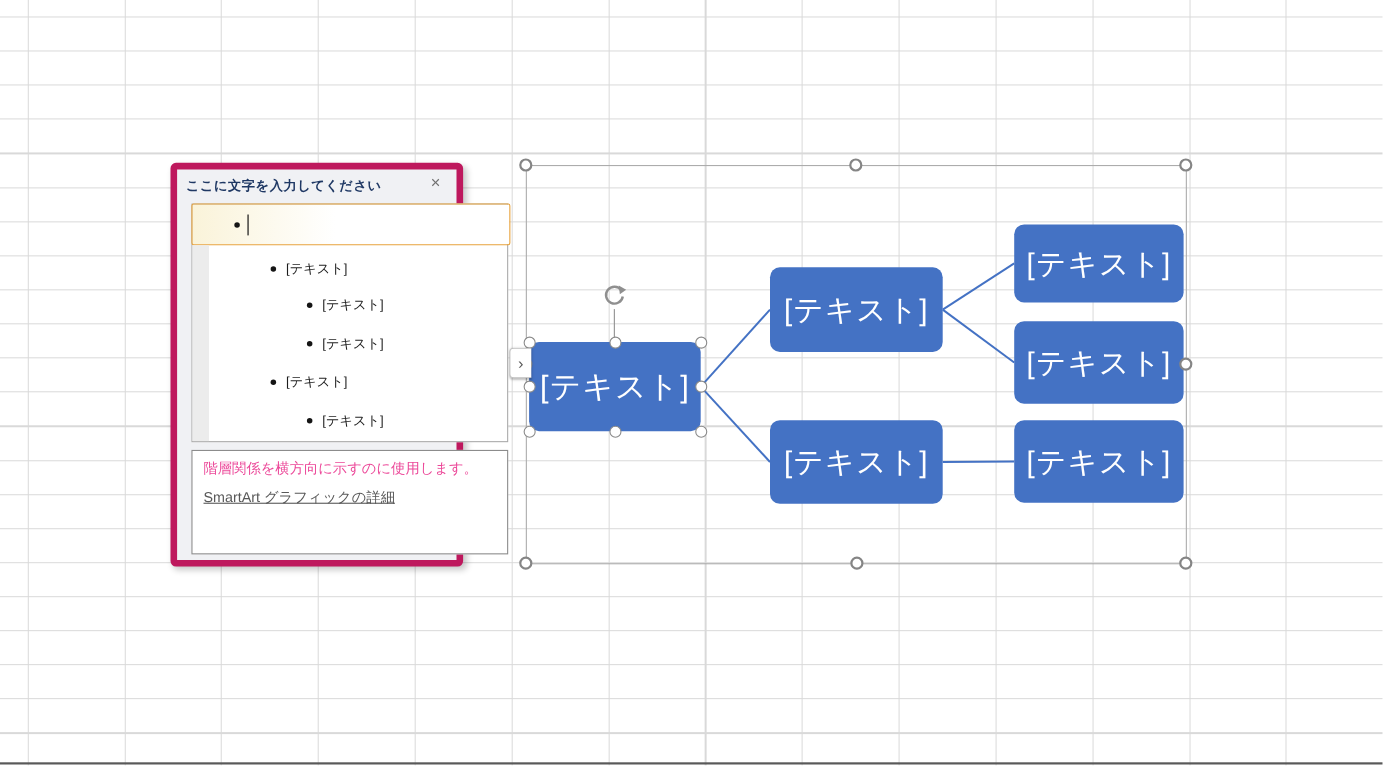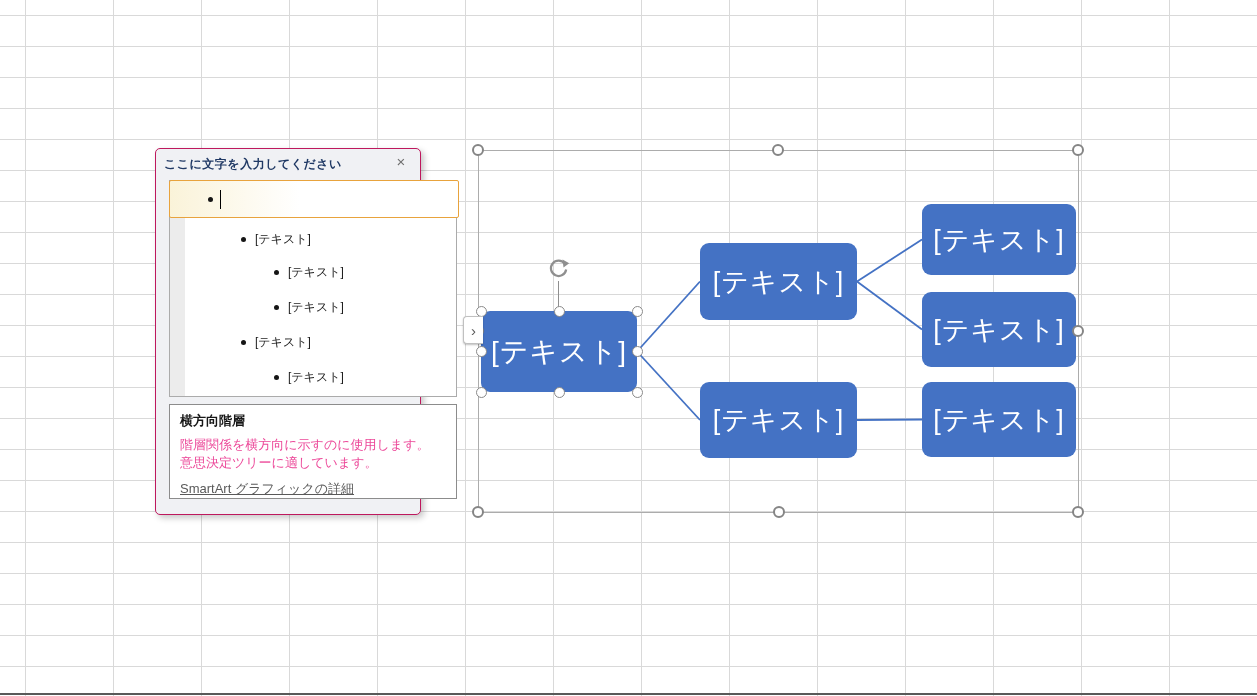--- a/index.html
+++ b/index.html
@@ -43,21 +43,21 @@
   .pane-toggle {
     position:absolute; left:463px; top:316px; width:20px; height:28px;
     background:#ffffff; border:1px solid #c0c0c0; border-right:none;
     border-radius:4px 0 0 4px; box-shadow:0 1px 2px rgba(0,0,0,.25);
     display:flex; align-items:center; justify-content:center;
     color:#595959; font-size:15px; line-height:1; cursor:pointer; z-index:30;
   }
   
   .text-pane {
     position:absolute; left:155px; top:148px; width:266px; height:367px;
-    background:#f0f1f4; border:1px solid #be185d; border-radius:5px;
+    background:#f0f1f4; border:6px solid #be185d; border-radius:5px;
     box-shadow:3px 3px 6px rgba(0,0,0,.22); z-index:40;
   }
   .pane-title {
     position:absolute; left:8px; top:7px;
     font-size:12px; font-weight:bold; color:#1F3864; letter-spacing:0.5px;
   }
   .pane-close {
     position:absolute; right:10px; top:4px; width:18px; height:18px;
     color:#6f6f6f; font-size:15px; line-height:18px; text-align:center; cursor:pointer;
   }
@@ -172,18 +172,16 @@
       <span class="dot"></span>
       <span>[テキスト]</span>
     </div>
     <div class="entry lvl3" style="top:187px;">
       <span class="dot"></span>
       <span>[テキスト]</span>
     </div>
   </div>
 
   <div class="pane-info">
-    <div class="info-title">横方向階層</div>
     <div class="info-line">階層関係を横方向に示すのに使用します。</div>
-    <div class="info-line">意思決定ツリーに適しています。</div>
     <span class="info-link">SmartArt グラフィックの詳細</span>
   </div>
 </div>
 
 </body></html>

